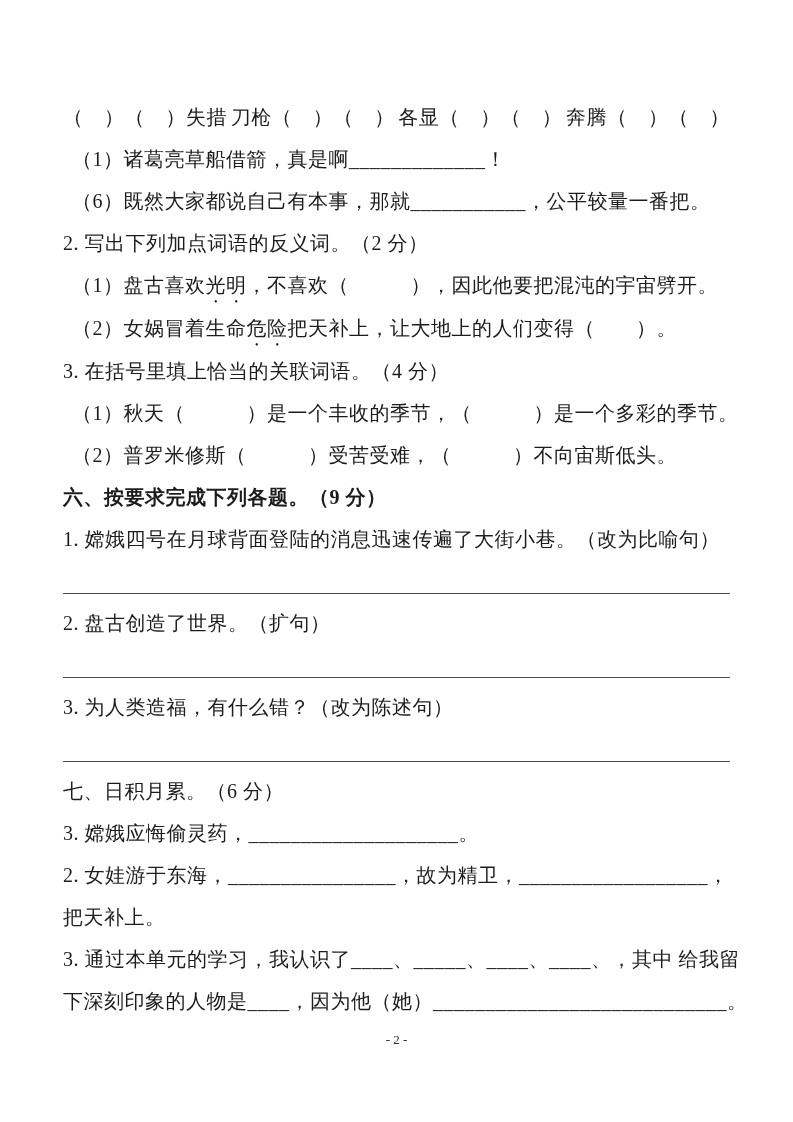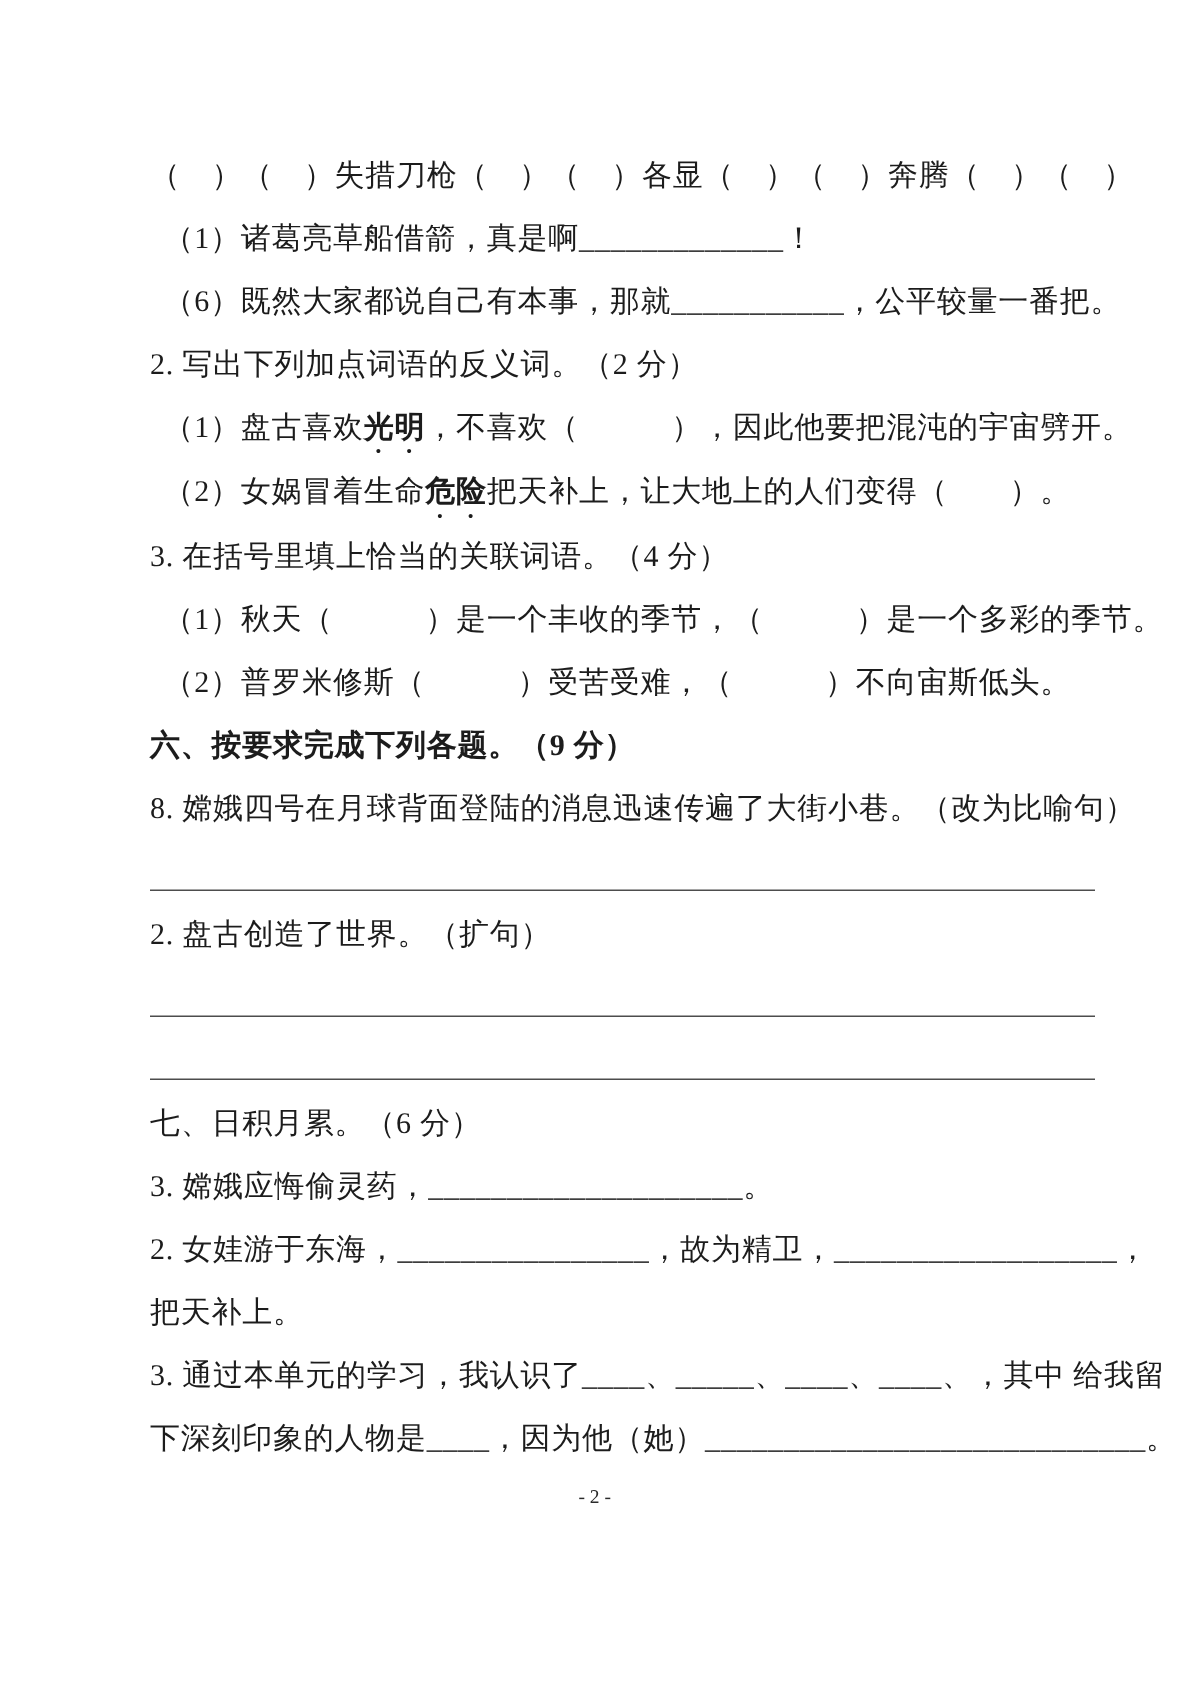--- a/index.html
+++ b/index.html
@@ -11,21 +11,20 @@
     position: relative;
     width: 793px;
     height: 1122px;
     background: #ffffff;
     overflow: hidden;
     font-family: "Liberation Serif", "DejaVu Serif", serif;
     color: #1c1c1c;
   }
   .content {
     padding: 96px 63px 0 63px;
-    margin-left: 37px;
   }
   .line {
     line-height: 42px;
     font-size: 20px;
     white-space: nowrap;
     letter-spacing: 0.5px;
   }
   .indent {
     padding-left: 9px;
   }
@@ -34,21 +33,20 @@
   }
   .flex-row {
     display: flex;
     justify-content: space-between;
   }
   .emph {
     -webkit-text-emphasis: filled dot #1c1c1c;
     -webkit-text-emphasis-position: under right;
     text-emphasis: filled dot #1c1c1c;
     text-emphasis-position: under right;
-    font-weight: bold;
   }
   .rule-slot {
     height: 42px;
     display: flex;
     align-items: flex-end;
   }
   .hrule {
     width: 100%;
     border-bottom: 1.7px solid #4d4d4d;
     margin-bottom: 8px;
@@ -78,28 +76,29 @@
 
     <div class="line">2. 写出下列加点词语的反义词。（2 分）</div>
     <div class="line indent"><span>（1）盘古喜欢</span><span class="emph">光明</span><span>，不喜欢（　　　），因此他要把混沌的宇宙劈开。</span></div>
     <div class="line indent"><span>（2）女娲冒着生命</span><span class="emph">危险</span><span>把天补上，让大地上的人们变得（　　）。</span></div>
 
     <div class="line">3. 在括号里填上恰当的关联词语。（4 分）</div>
     <div class="line indent">（1）秋天（　　　）是一个丰收的季节，（　　　）是一个多彩的季节。</div>
     <div class="line indent">（2）普罗米修斯（　　　）受苦受难，（　　　）不向宙斯低头。</div>
 
     <div class="line bold">六、按要求完成下列各题。（9 分）</div>
-    <div class="line">8. 嫦娥四号在月球背面登陆的消息迅速传遍了大街小巷。（改为比喻句）</div>
+    <div class="line">1. 嫦娥四号在月球背面登陆的消息迅速传遍了大街小巷。（改为比喻句）</div>
     <div class="line rule-slot">
         <div class="hrule"></div>
       </div>
     <div class="line">2. 盘古创造了世界。（扩句）</div>
     <div class="line rule-slot">
         <div class="hrule"></div>
       </div>
+    <div class="line">3. 为人类造福，有什么错？（改为陈述句）</div>
     <div class="line rule-slot">
         <div class="hrule"></div>
       </div>
 
     <div class="line">七、日积月累。（6 分）</div>
     <div class="line">3. 嫦娥应悔偷灵药，____________________。</div>
     <div class="line">2. 女娃游于东海，________________，故为精卫，__________________，</div>
     <div class="line">把天补上。</div>
     <div class="line">3. 通过本单元的学习，我认识了____、_____、____、____、，其中 给我留</div>
     <div class="line">下深刻印象的人物是____，因为他（她）____________________________。</div>

